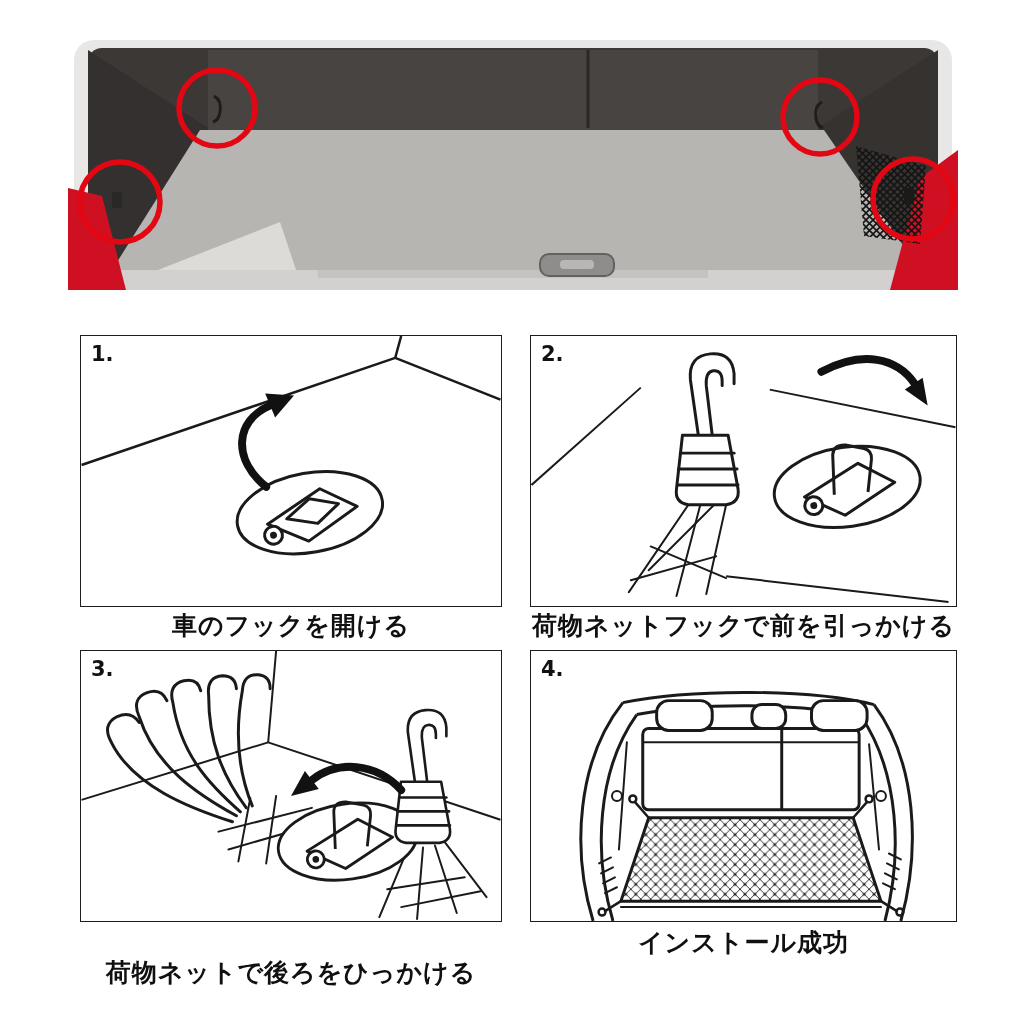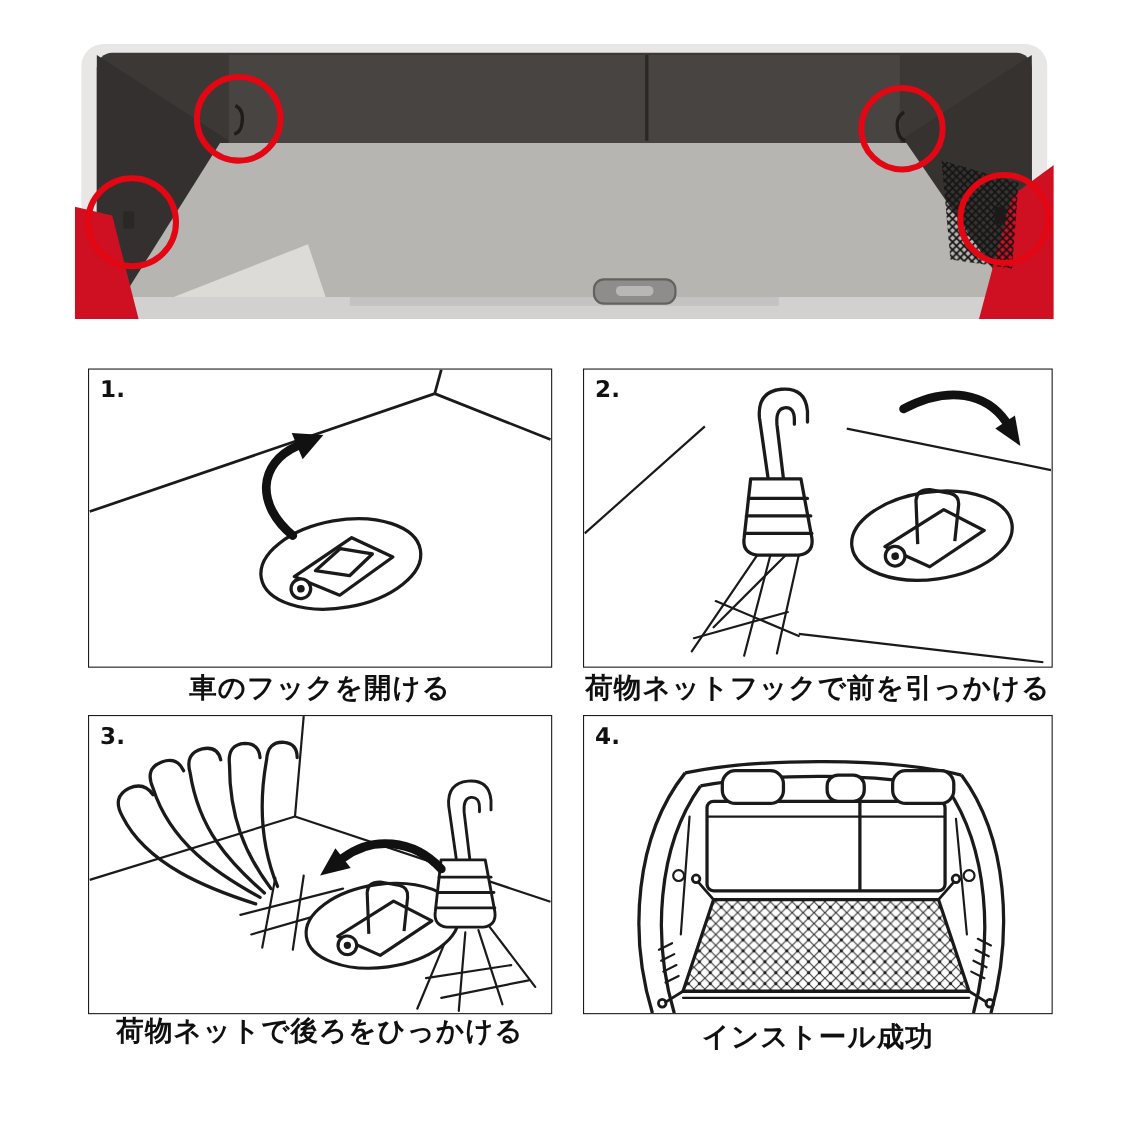--- a/index.html
+++ b/index.html
@@ -11,21 +11,21 @@
   .p1{left:80px;top:335px;width:422px;height:272px;}
   .p2{left:530px;top:335px;width:427px;height:272px;}
   .p3{left:80px;top:650px;width:422px;height:272px;}
   .p4{left:530px;top:650px;width:427px;height:272px;}
   .num{position:absolute;left:10px;top:6px;font-size:21px;font-weight:600;color:#111;z-index:2;}
   .art{position:absolute;left:0;top:0;width:100%;height:100%;}
   .caption{position:absolute;font-size:25px;font-weight:600;color:#101010;text-align:center;
            letter-spacing:1px;white-space:nowrap;}
   .c1{left:80px;top:609px;width:422px;font-family:Liberation Serif, serif;}
   .c2{left:530px;top:609px;width:427px;}
-  .c3{left:80px;top:920px;width:422px;}
+  .c3{left:80px;top:956px;width:422px;}
   .c4{left:530px;top:926px;width:427px;font-family:Liberation Serif, serif;}
 </style>
 </head>
 <body>
 
 <div class="canvas">
 
   <div class="photo">
     <svg viewBox="0 0 890 252">
       <defs>

